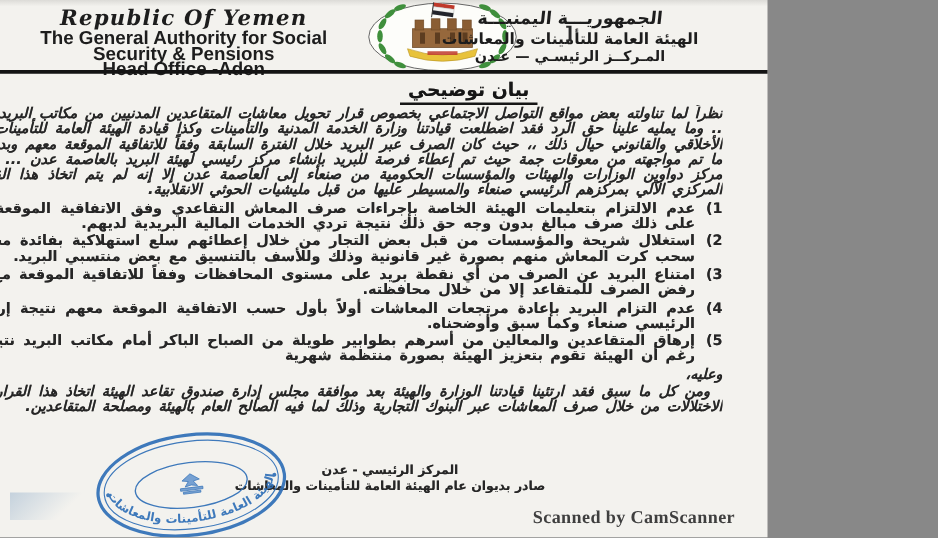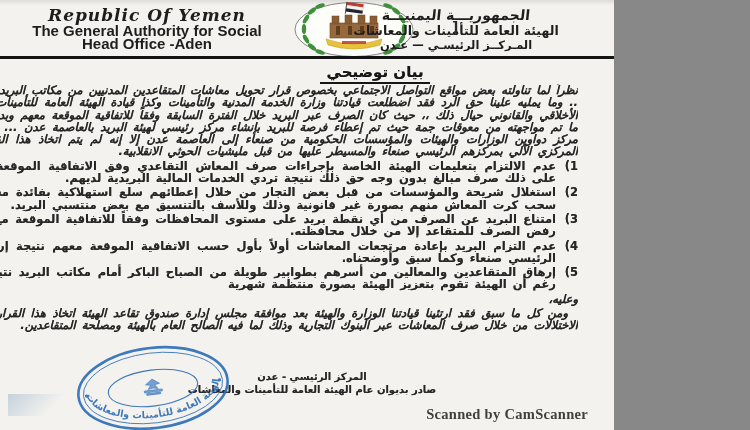--- a/index.html
+++ b/index.html
@@ -61,20 +61,21 @@
   }
 </style>
 </head>
 <body>
 
 <div class="page">
 
   <div class="hdr-en">
     <div class="l1">Republic Of Yemen</div>
     <div class="l2">The General Authority for Social</div>
+    <div class="l2">Security &amp; Pensions</div>
     <div class="l2">Head Office -Aden</div>
   </div>
 
   <svg class="hdr-logo" viewBox="0 0 124 57">
     <ellipse cx="62" cy="28.5" rx="59" ry="27" fill="#fdfdfa" stroke="#666" stroke-width="0.8"></ellipse>
 
     <g fill="#3f8f3c">
       <ellipse cx="12" cy="28" rx="5" ry="2.2" transform="rotate(-90 12 28)"></ellipse>
       <ellipse cx="14" cy="18" rx="5" ry="2.2" transform="rotate(-60 14 18)"></ellipse>
       <ellipse cx="20" cy="10" rx="5" ry="2.2" transform="rotate(-40 20 10)"></ellipse>

